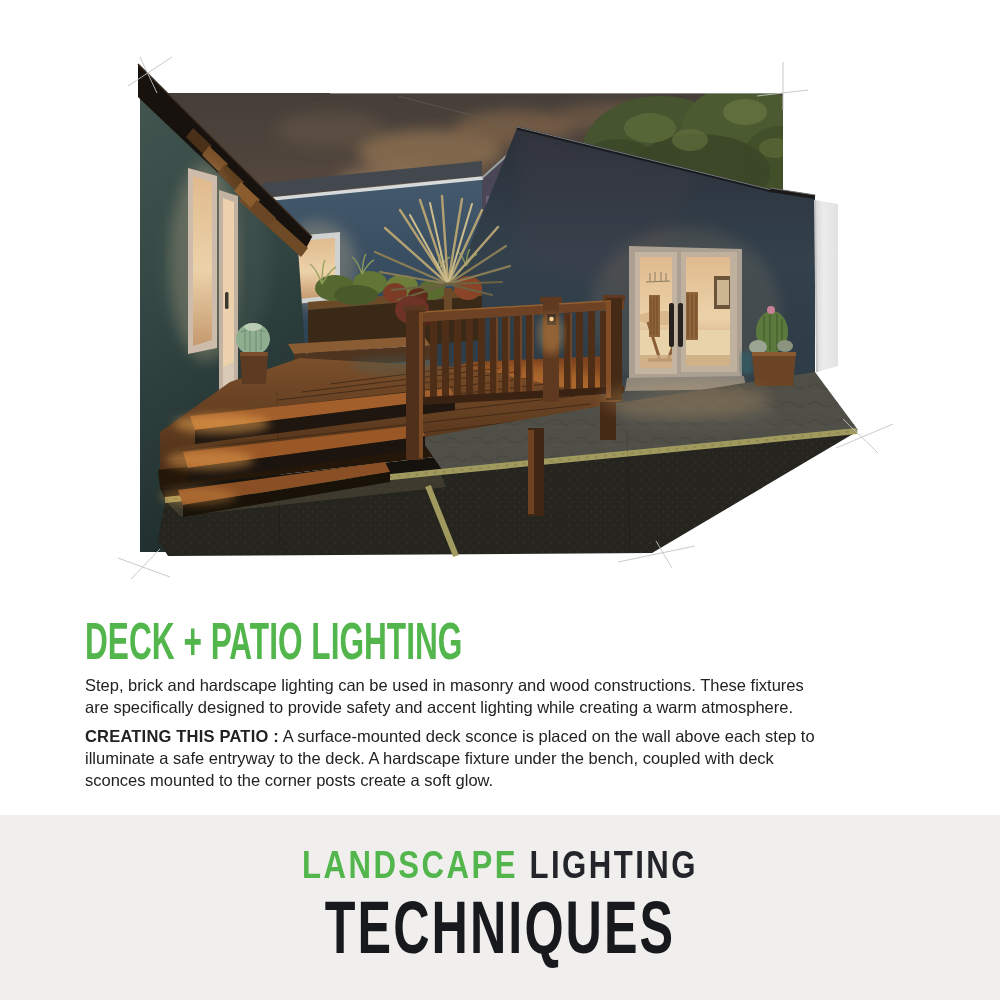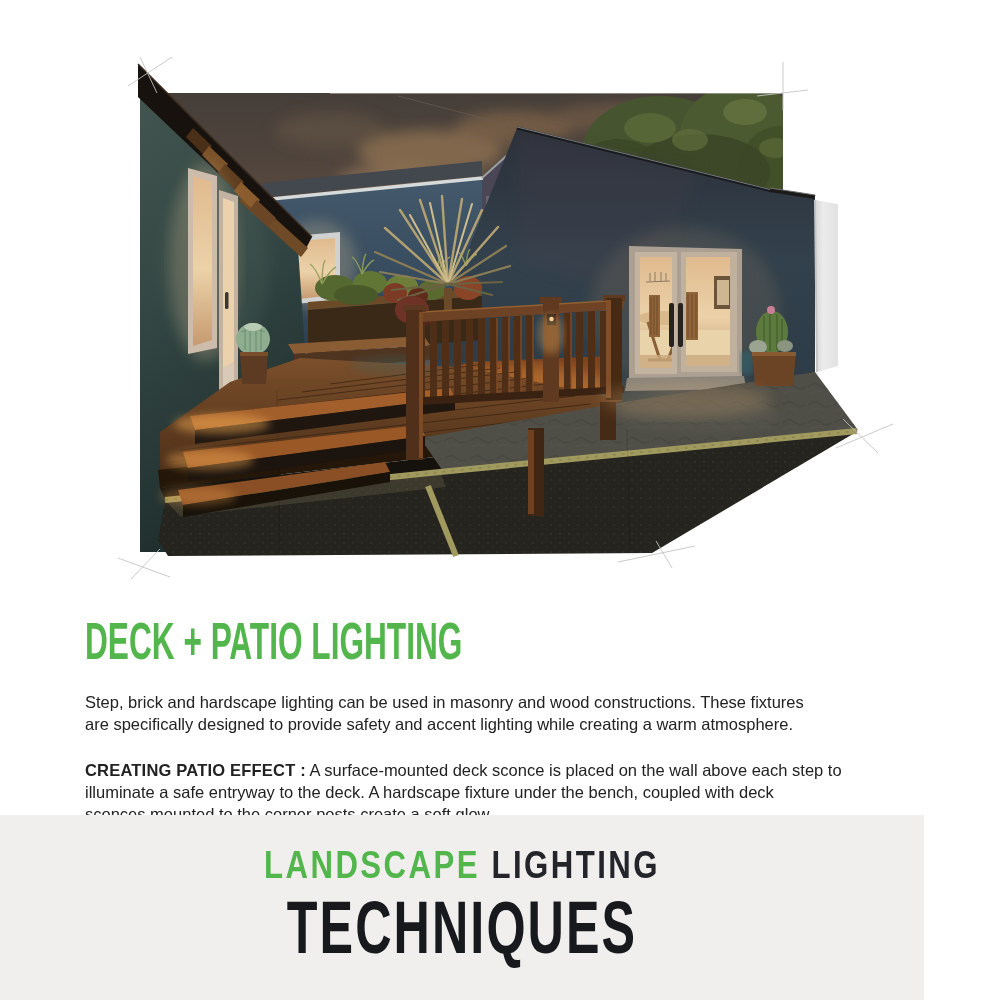--- a/index.html
+++ b/index.html
@@ -3,23 +3,23 @@
 <meta charset="utf-8">
 <style>
   html,body{margin:0;padding:0;}
   body{width:1000px;height:1000px;background:#ffffff;font-family:"Liberation Sans","DejaVu Sans",sans-serif;position:relative;overflow:hidden;}
   .page{position:absolute;inset:0;width:1000px;height:1000px;background:#ffffff;}
   .hero{position:absolute;top:0;left:0;width:1000px;height:620px;}
   .hero svg{display:block;}
   .content{position:absolute;left:85px;top:616px;width:852px;}
   .headline{margin:0;font-size:51px;line-height:1.0;font-weight:bold;letter-spacing:0px;
     transform:scaleX(.62);transform-origin:left center;white-space:nowrap;}
-  .para{margin:24px 0 0 0;font-size:16.5px;line-height:22px;color:#222222;white-space:pre-line;}
+  .para{margin:7px 0 0 0;font-size:16.5px;line-height:22px;color:#222222;white-space:pre-line;}
   .para b{letter-spacing:.2px;}
-  .footer{position:absolute;left:0;top:815px;width:924px;height:185px;text-align:center;}
+  .footer{position:absolute;left:0;top:815px;width:1000px;height:185px;text-align:center;}
   .footer-line1{margin-top:30px;font-size:38px;font-weight:bold;letter-spacing:3px;line-height:1.1;
     transform:scaleX(.82);transform-origin:center;white-space:nowrap;}
   .footer-line1 .accent{margin-right:14px;}
   .footer-line2{margin-top:4px;font-size:74px;font-weight:bold;letter-spacing:3px;line-height:1.0;
     transform:scaleX(.68);transform-origin:center;white-space:nowrap;}
 </style>
 </head>
 <body>
 
 <div class="page">
@@ -406,21 +406,21 @@
       <line x1="618" y1="562" x2="695" y2="546"></line>
           <line x1="656" y1="541" x2="672" y2="568"></line>
     </g>
   </svg>
   </div>
 
   <div class="content">
     <h1 class="headline" style="color:#52B64C;">DECK + PATIO LIGHTING</h1>
     <p class="para">Step, brick and hardscape lighting can be used in masonry and wood constructions. These fixtures
 are specifically designed to provide safety and accent lighting while creating a warm atmosphere.</p>
-    <p class="para"><b>CREATING PATIO EFFECT :</b><span> A surface-mounted deck sconce is placed on the wall above each step to
+    <p class="para"><b>CREATING THIS PATIO :</b><span> A surface-mounted deck sconce is placed on the wall above each step to
 illuminate a safe entryway to the deck. A hardscape fixture under the bench, coupled with deck
 sconces mounted to the corner posts create a soft glow.</span></p>
   </div>
 
   <div class="footer" style="background:#F0EFED;">
     <div class="footer-line1">
       <span class="accent" style="color:#52B64C;">LANDSCAPE</span><span style="color:#23252A;">LIGHTING</span>
     </div>
     <div class="footer-line2" style="color:#17191D;">TECHNIQUES</div>
   </div>

